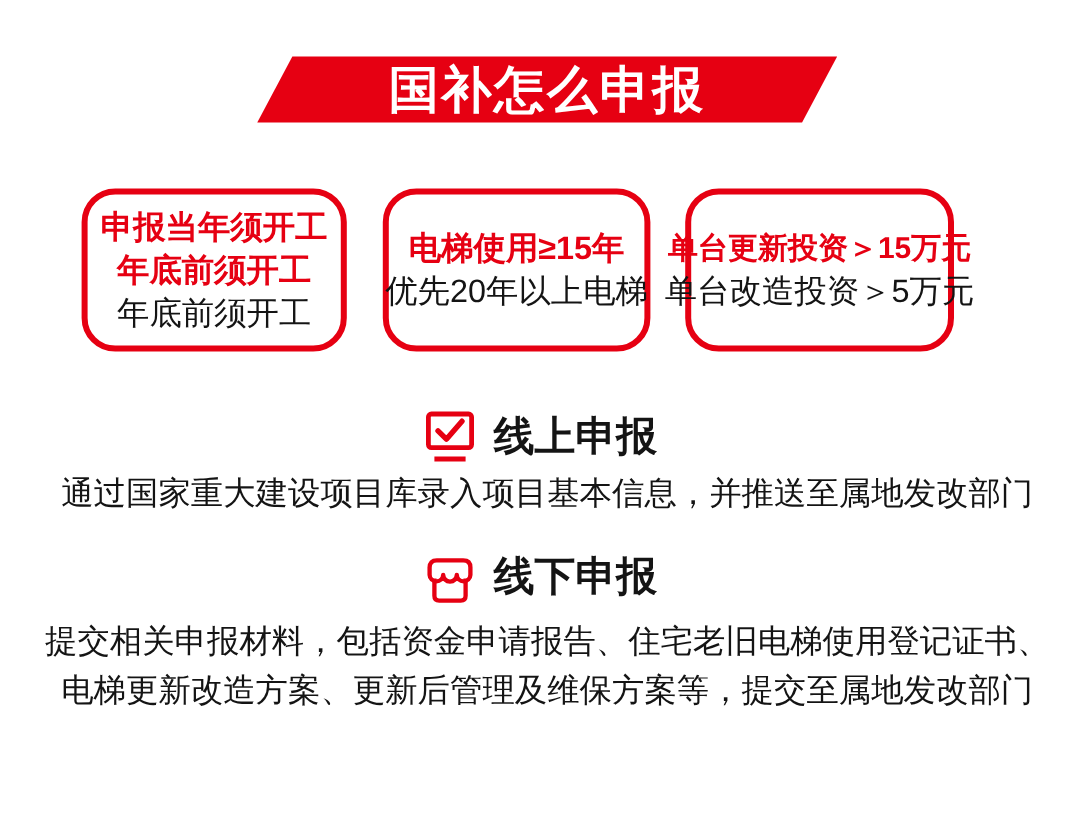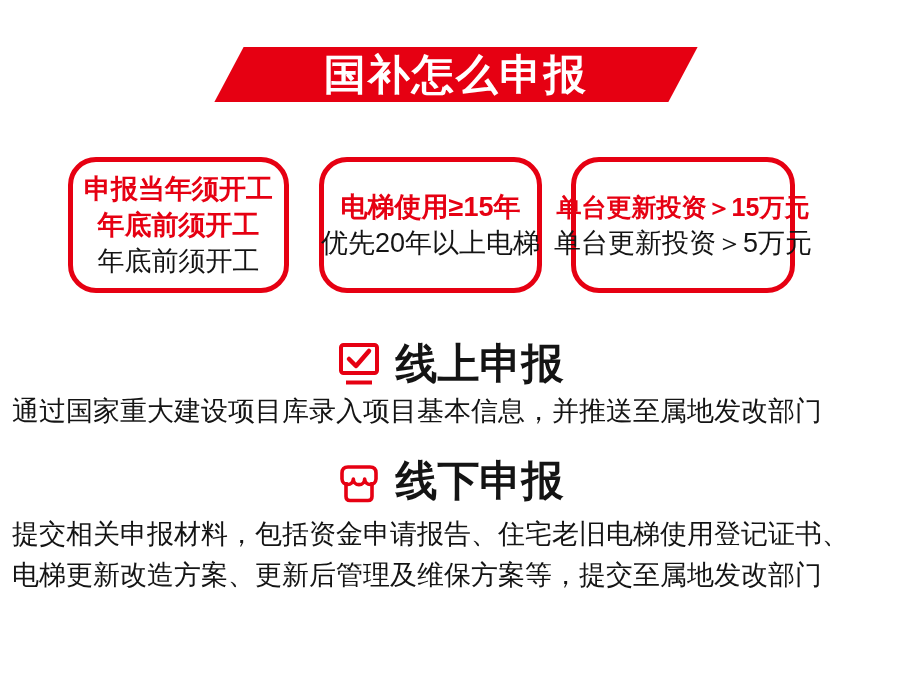--- a/index.html
+++ b/index.html
@@ -50,30 +50,30 @@
 
   
   .section-heading {
     position: absolute; left: 0; width: 900px;
     display: flex; align-items: center; justify-content: center;
     gap: 15px;
   }
   .heading-online  { top: 341px; height: 46px; }
   .heading-offline { top: 461px; height: 46px; font-family: Liberation Mono, monospace; }
   .section-title {
-    color: var(--ink); font-weight: 800; font-size: 42px;
+    color: var(--ink); font-weight: 800; font-size: 34px;
     line-height: 1; white-space: nowrap;
   }
   .icon-wrap { width: 44px; height: 46px; display: flex; align-items: center; justify-content: center; }
   .icon-wrap svg { display: block; }
 
   
   .section-body {
     position: absolute; left: 0; width: 900px;
-    text-align: left;
+    text-align: center;
     color: var(--ink); font-size: 27px; font-weight: 500; padding-left: 12px;
   }
   .body-online  { top: 394px; line-height: 34px; }
   .body-offline { top: 514px; line-height: 41px; }
   .body-line { white-space: nowrap; }
 </style>
 </head>
 <body style="--red: #e60012; --ink: #141414;">
 
 <div class="page">
@@ -88,21 +88,21 @@
     <div class="nm">年底前须开工</div>
   </div>
 
   <div class="card card-2">
     <div class="hl">电梯使用≥15年</div>
     <div class="nm">优先20年以上电梯</div>
   </div>
 
   <div class="card card-3">
     <div class="hl">单台更新投资＞15万元</div>
-    <div class="nm">单台更新投资＞5万元</div>
+    <div class="nm">单台改造投资＞5万元</div>
   </div>
 
   <div class="section-heading heading-online">
     <span class="icon-wrap">
       <svg width="44" height="46" viewBox="0 0 44 46" xmlns="http://www.w3.org/2000/svg">
         <rect x="4" y="4" width="36" height="28" rx="2.5" fill="none" stroke="#e60012" stroke-width="4"></rect>
         <path d="M12 18 L19 25 L32 10" fill="none" stroke="#e60012" stroke-width="4.5" stroke-linecap="round" stroke-linejoin="round"></path>
         <line x1="9" y1="41.5" x2="35" y2="41.5" stroke="#e60012" stroke-width="4"></line>
       </svg>
     </span>

